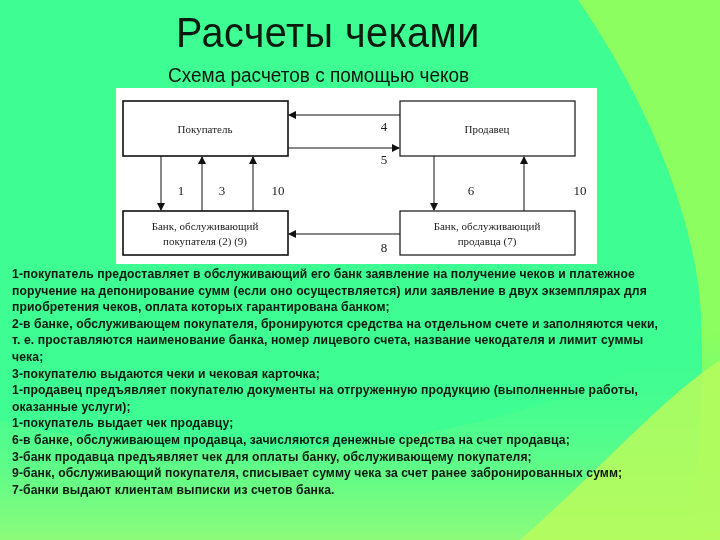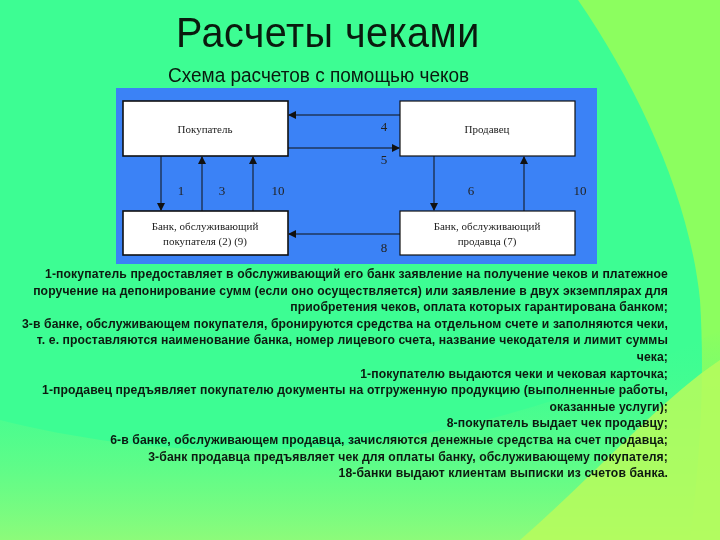--- a/index.html
+++ b/index.html
@@ -17,37 +17,37 @@
     font-family: "Liberation Sans", sans-serif;
     transform: scaleX(0.92); transform-origin: left top;
   }
   .subtitle {
     position: absolute; left: 168px; top: 64px;
     font-size: 20px; color: #0a1a0e;
     transform: scaleX(0.95); transform-origin: left top;
   }
   .frame {
     position: absolute; left: 116px; top: 88px; width: 481px; height: 176px;
-    background: #3b82f6;
+    background: #ffffff;
   }
   .frame svg { position: absolute; left: 0; top: 0; }
   .box-label {
     font-family: "Liberation Serif", "DejaVu Serif", serif;
     font-size: 11px; fill: #222;
   }
   .num-label {
     font-family: "Liberation Serif", "DejaVu Serif", serif;
     font-size: 13px; fill: #222;
   }
   .steps {
     position: absolute; left: 12px; top: 266px; width: 656px;
     font-size: 12.2px; line-height: 16.6px; font-weight: bold; color: #0d1a10;
     letter-spacing: 0.1px;
   }
-  .steps p { margin: 0; text-align: right; }
+  .steps p { margin: 0; }
 </style>
 </head>
 <body>
 
 <svg class="bg-curve" width="720" height="540" viewBox="0 0 720 540">
   <defs>
     <linearGradient id="lowerGrad" x1="0" y1="0" x2="0" y2="1">
       <stop offset="0" stop-color="#3dfd93" stop-opacity="0"></stop>
       <stop offset="1" stop-color="#8dfb7a" stop-opacity="1"></stop>
     </linearGradient>
@@ -104,20 +104,21 @@
     <text class="num-label" x="106" y="107" text-anchor="middle">3</text>
     <text class="num-label" x="162" y="107" text-anchor="middle">10</text>
     <text class="num-label" x="355" y="107" text-anchor="middle">6</text>
     <text class="num-label" x="464" y="107" text-anchor="middle">10</text>
     <text class="num-label" x="268" y="164" text-anchor="middle">8</text>
   </svg>
 </div>
 
 <div class="steps">
   <p>1-покупатель предоставляет в обслуживающий его банк заявление на получение чеков и платежное поручение на депонирование сумм (если оно осуществляется) или заявление в двух экземплярах для приобретения чеков, оплата которых гарантирована банком;</p>
-  <p>3-в банке, обслуживающем покупателя, бронируются средства на отдельном счете и заполняются чеки, т. е. проставляются наименование банка, номер лицевого счета, название чекодателя и лимит суммы чека;</p>
-  <p>1-покупателю выдаются чеки и чековая карточка;</p>
+  <p>2-в банке, обслуживающем покупателя, бронируются средства на отдельном счете и заполняются чеки, т. е. проставляются наименование банка, номер лицевого счета, название чекодателя и лимит суммы чека;</p>
+  <p>3-покупателю выдаются чеки и чековая карточка;</p>
   <p>1-продавец предъявляет покупателю документы на отгруженную продукцию (выполненные работы, оказанные услуги);</p>
-  <p>8-покупатель выдает чек продавцу;</p>
+  <p>1-покупатель выдает чек продавцу;</p>
   <p>6-в банке, обслуживающем продавца, зачисляются денежные средства на счет продавца;</p>
   <p>3-банк продавца предъявляет чек для оплаты банку, обслуживающему покупателя;</p>
-  <p>18-банки выдают клиентам выписки из счетов банка.</p>
+  <p>9-банк, обслуживающий покупателя, списывает сумму чека за счет ранее забронированных сумм;</p>
+  <p>7-банки выдают клиентам выписки из счетов банка.</p>
 </div>
 
 </body></html>

